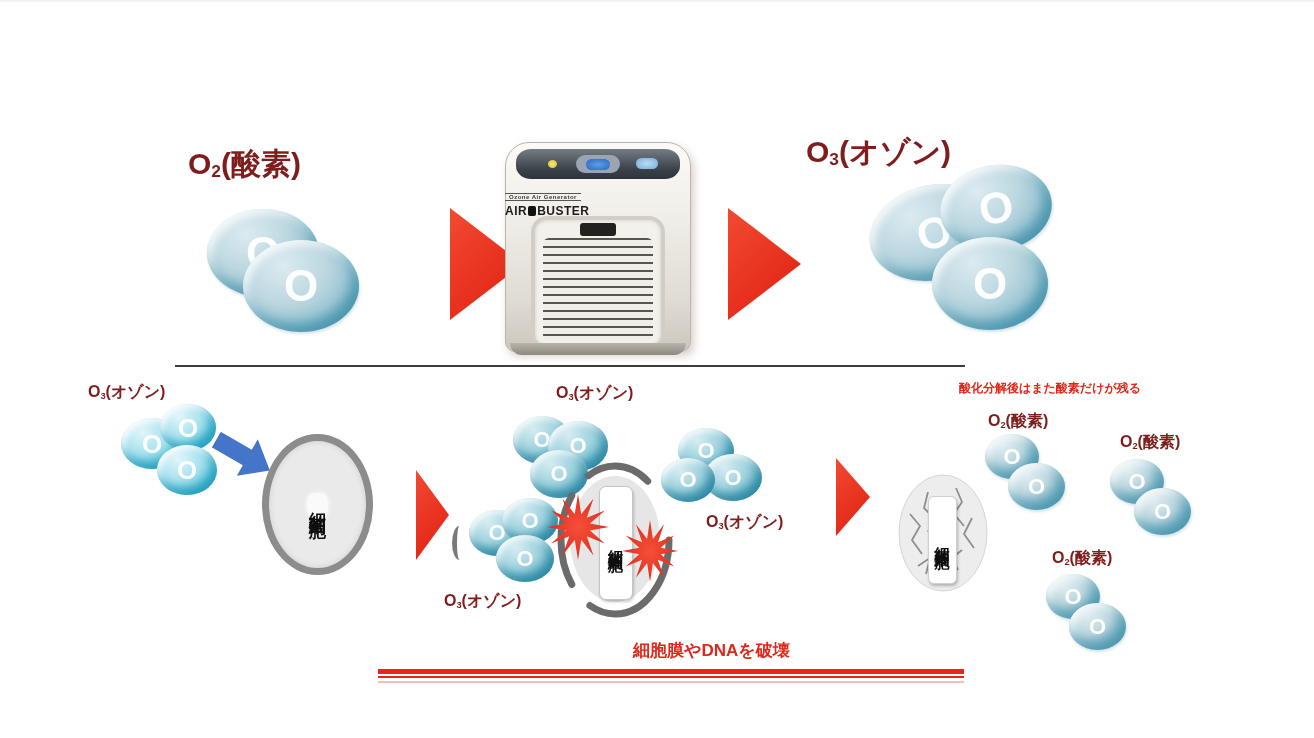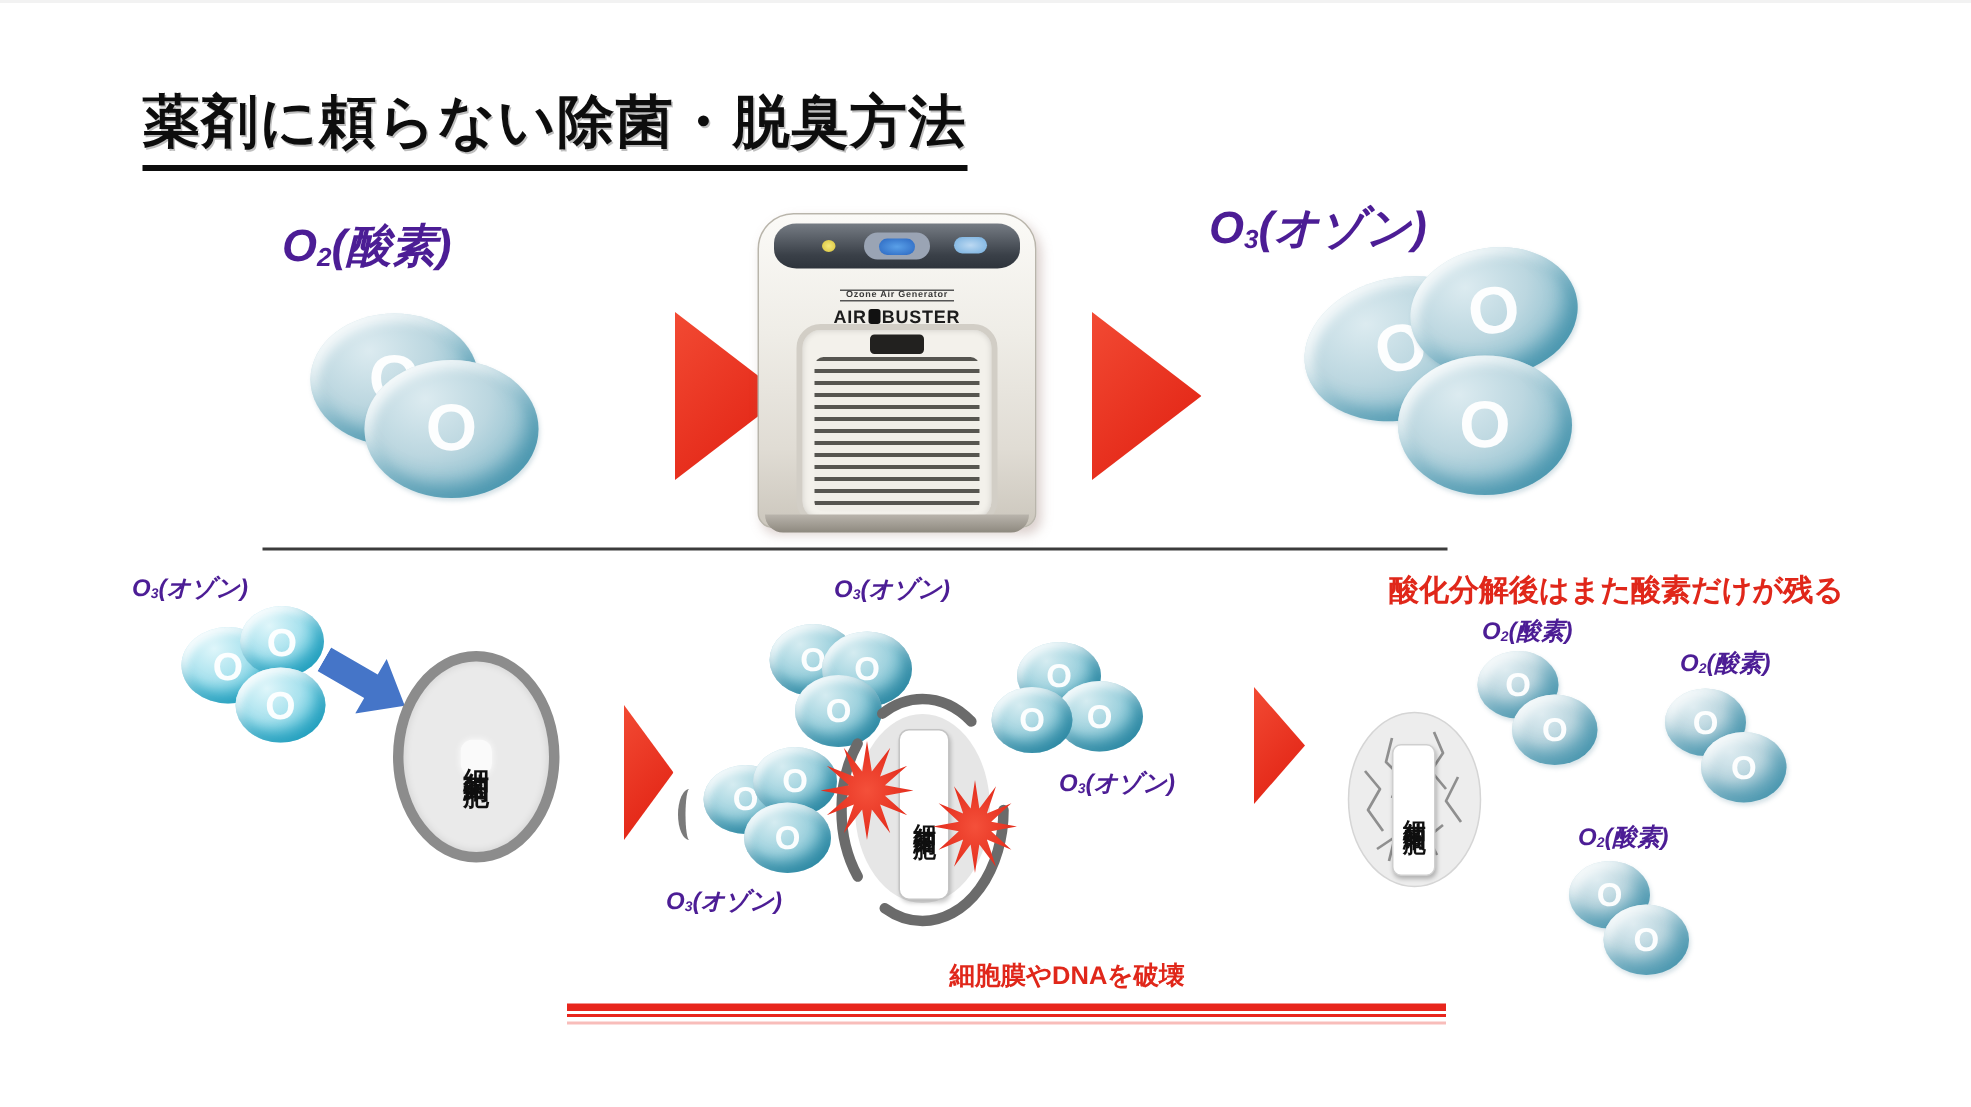--- a/index.html
+++ b/index.html
@@ -6,21 +6,21 @@
   .stage{position:relative;width:1314px;height:738px;background:#ffffff;overflow:hidden;
          font-family:"Liberation Sans",sans-serif;border-top:2px solid #f2f2f2;}
   .abs{position:absolute;}
 
   
   .title{left:95px;top:54px;font-size:38px;font-weight:800;color:#0d0d0d;
          border-bottom:4px solid #0d0d0d;padding-bottom:3px;letter-spacing:1px;
          text-shadow:1px 1px 0 rgba(0,0,0,.25);}
 
   
-  .mol-label{font-weight:800;color:#4c1d95;white-space:nowrap;font-style:italic;}
+  .mol-label{font-weight:800;color:#7f1d1d;white-space:nowrap;}
   .mol-label.big{font-size:30px;}
   .mol-label.small{font-size:16px;}
   .mol-label .sub{font-size:.58em;vertical-align:-0.18em;}
 
   
   .bubble{position:absolute;border-radius:50%;display:flex;align-items:center;justify-content:center;}
   .bubble .o{color:rgba(255,255,255,.95);font-weight:700;line-height:1;}
   .bubble.blue{background:radial-gradient(ellipse at 35% 28%,#dcebf0 0%,#bcd7e0 40%,#93c2d1 68%,#62a8bd 92%,#4d9ab2 100%);
                box-shadow:inset -7px -9px 12px rgba(35,125,155,.55),inset 4px 5px 8px rgba(255,255,255,.85),1px 2px 3px rgba(90,140,160,.25);}
   .bubble.cyan{background:radial-gradient(ellipse at 35% 28%,#dff6fa 0%,#a9e2ee 40%,#64c8dd 70%,#2aaecb 95%);
@@ -45,21 +45,21 @@
                border:1px solid #b9b5ab;box-shadow:3px 4px 8px rgba(150,115,105,.35);}
   .device-panel{position:absolute;left:11px;right:11px;top:7px;height:30px;border-radius:15px/13px;
                 background:linear-gradient(180deg,#767c84,#3a4048 70%,#2e343c);}
   .device-light{position:absolute;left:32px;top:11px;width:9px;height:8px;border-radius:50%;
                 background:radial-gradient(#f5e87a,#d7c23a);}
   .device-btn-main{position:absolute;left:50%;top:6px;transform:translateX(-50%);width:44px;height:18px;border-radius:9px;
                 background:#9aa4b4;display:flex;align-items:center;justify-content:center;}
   .device-btn-main::after{content:"";width:24px;height:11px;border-radius:6px;background:radial-gradient(#5aa0e8,#2a66c0);}
   .device-btn-mode{position:absolute;right:22px;top:9px;width:22px;height:11px;border-radius:6px;
                 background:radial-gradient(#bcd9f2,#74aede);}
-  .device-brandbox{position:absolute;left:0;right:0;top:43px;text-align:center;color:#1c1c1c;}
+  .device-brandbox{position:absolute;left:0;right:0;top:43px;color:#1c1c1c;}
   .device-tagline{font-size:6px;letter-spacing:.5px;font-weight:700;color:#3a3a3a;
                   border-top:1px solid #555;border-bottom:1px solid #555;display:inline-block;padding:0 4px;}
   .device-brand{font-size:12px;font-weight:800;letter-spacing:.5px;margin-top:1px;}
   .brand-square{display:inline-block;width:8px;height:10px;background:#111;border-radius:2px;
                 vertical-align:-1px;margin:0 1px;}
   .grille{position:absolute;left:26px;right:26px;top:74px;height:126px;border-radius:16px;
           background:#f3f1eb;border:4px solid #d2cec6;box-shadow:inset 0 0 4px rgba(0,0,0,.15);}
   .grille-slats{position:absolute;left:8px;right:8px;top:18px;bottom:5px;border-radius:6px;
           background:repeating-linear-gradient(180deg,#565550 0 2.5px,#f0eee8 2.5px 8px);}
   .grille-handle{position:absolute;left:50%;top:3px;transform:translateX(-50%);width:36px;height:13px;
@@ -98,21 +98,20 @@
   .footer-line{left:378px;width:586px;}
   .fl1{top:667px;height:5px;background:#e8251c;}
   .fl2{top:674px;height:2px;background:#e8251c;}
   .fl3{top:679px;height:2px;background:rgba(232,37,28,.3);}
 </style>
 </head>
 <body>
 
 <div class="stage">
 
-  <div class="abs title">薬剤に頼らない除菌・脱臭方法</div>
 
   <div class="abs mol-label big" style="left:188px;top:142px;">
     <span>O</span><span class="sub">2</span><span>(酸素)</span>
   </div>
 
   <div class="bubble blue" style="left:207px;top:207px;width:112px;height:88px;">
       <span class="o o-big">O</span>
     </div>
   <div class="bubble blue" style="left:243px;top:238px;width:116px;height:92px;">
       <span class="o o-big">O</span>
@@ -230,21 +229,21 @@
     </div>
     <div class="star" style="position:absolute;left:-5px;top:40px;width:62px;height:66px;"></div>
     <div class="star" style="position:absolute;left:70px;top:66px;width:56px;height:62px;"></div>
   </div>
   <div class="abs membrane-bit" style="left:452px;top:524px;"></div>
 
   <div class="abs red-note" style="left:633px;top:637px;">細胞膜やDNAを破壊</div>
 
   <div class="abs tri-right" style="left:836px;top:456px;width:34px;height:78px;"></div>
 
-  <div class="abs red-note" style="left:926px;top:378px;font-size:20px;">酸化分解後はまた酸素だけが残る</div>
+  <div class="abs red-note" style="left:959px;top:378px;font-size:12px;">酸化分解後はまた酸素だけが残る</div>
 
   <div class="abs cell-cracked">
     <svg width="90" height="118" viewBox="0 0 90 118" style="position:absolute;left:0;top:0;">
       <ellipse cx="45" cy="59" rx="44" ry="58" fill="#ededed" stroke="#d5d5d5" stroke-width="1"></ellipse>
       <g fill="none" stroke="#8f8f8f" stroke-width="1.8" stroke-linejoin="round">
         <polyline points="12,40 22,52 14,66 24,80"></polyline>
         <polyline points="30,18 26,34 36,44 30,58"></polyline>
         <polyline points="58,14 64,28 56,40 66,52"></polyline>
         <polyline points="74,44 66,60 76,74"></polyline>
         <polyline points="20,92 32,84 28,100"></polyline>

